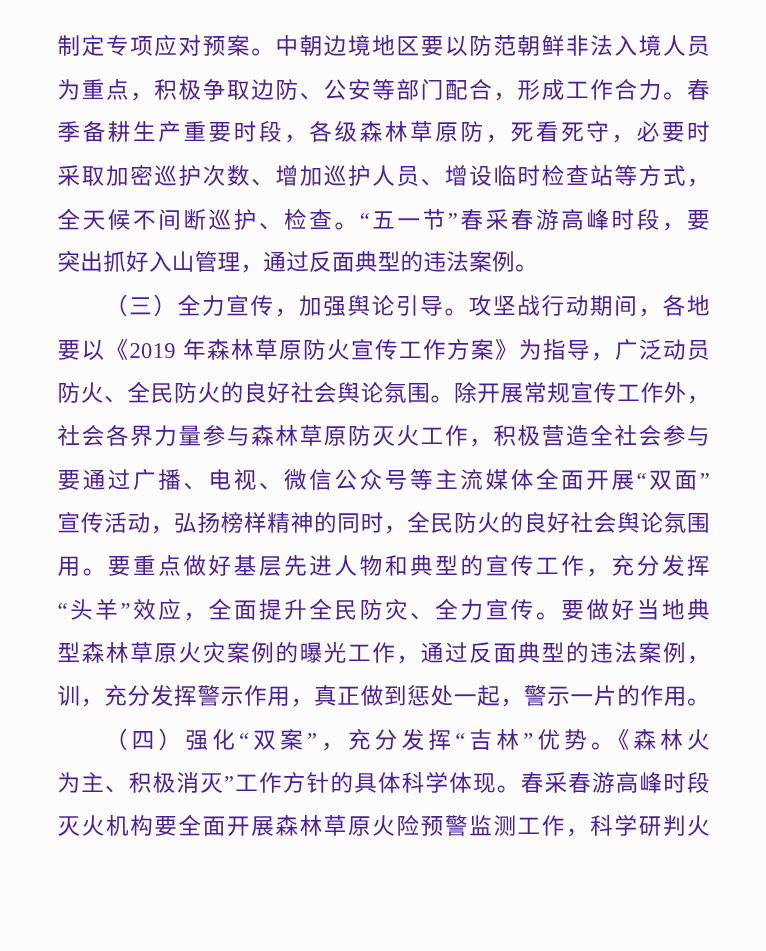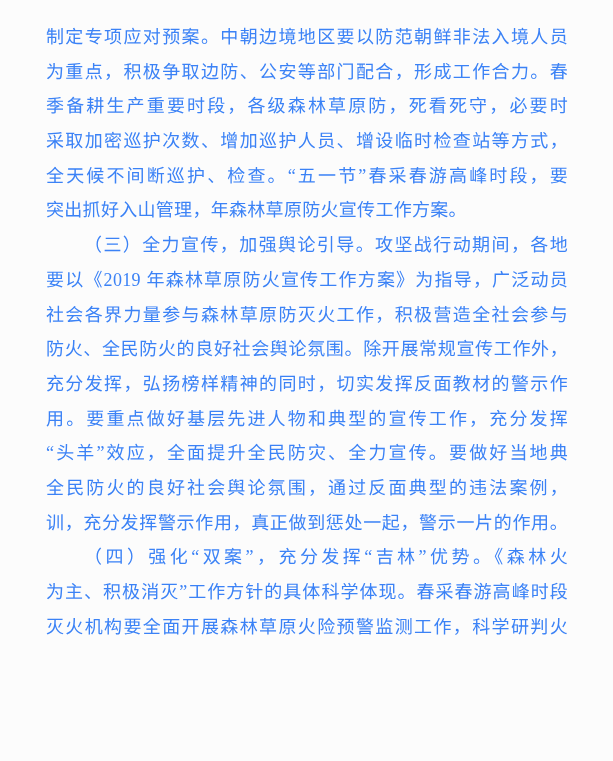--- a/index.html
+++ b/index.html
@@ -37,34 +37,35 @@
     text-align-last: left;
   }
   .line.indent {
     text-indent: 38px;
   }
 </style>
 </head>
 <body style="background: rgb(252, 252, 252);">
 
 <div class="doc-page" style="background: rgb(252, 252, 252);">
-  <div class="doc-body" style="color: #3b82f6;">
+  <div class="doc-body" style="color: #4c1d95;">
 
   <div class="line">制定专项应对预案。中朝边境地区要以防范朝鲜非法入境人员</div>
       <div class="line">为重点，积极争取边防、公安等部门配合，形成工作合力。春</div>
       <div class="line">季备耕生产重要时段，各级森林草原防，死看死守，必要时</div>
       <div class="line">采取加密巡护次数、增加巡护人员、增设临时检查站等方式，</div>
       <div class="line">全天候不间断巡护、检查。“五一节”春采春游高峰时段，要</div>
-      <div class="line no-fill">突出抓好入山管理，年森林草原防火宣传工作方案。</div>
+      <div class="line no-fill">突出抓好入山管理，通过反面典型的违法案例。</div>
       <div class="line indent">（三）全力宣传，加强舆论引导。攻坚战行动期间，各地</div>
       <div class="line">要以《2019 年森林草原防火宣传工作方案》为指导，广泛动员</div>
+      <div class="line">防火、全民防火的良好社会舆论氛围。除开展常规宣传工作外，</div>
       <div class="line">社会各界力量参与森林草原防灭火工作，积极营造全社会参与</div>
-      <div class="line">防火、全民防火的良好社会舆论氛围。除开展常规宣传工作外，</div>
-      <div class="line">充分发挥，弘扬榜样精神的同时，切实发挥反面教材的警示作</div>
+      <div class="line">要通过广播、电视、微信公众号等主流媒体全面开展“双面”</div>
+      <div class="line">宣传活动，弘扬榜样精神的同时，全民防火的良好社会舆论氛围</div>
       <div class="line">用。要重点做好基层先进人物和典型的宣传工作，充分发挥</div>
       <div class="line">“头羊”效应，全面提升全民防灾、全力宣传。要做好当地典</div>
-      <div class="line">全民防火的良好社会舆论氛围，通过反面典型的违法案例，</div>
+      <div class="line">型森林草原火灾案例的曝光工作，通过反面典型的违法案例，</div>
       <div class="line">训，充分发挥警示作用，真正做到惩处一起，警示一片的作用。</div>
       <div class="line indent">（四）强化“双案”，充分发挥“吉林”优势。《森林火</div>
       <div class="line">为主、积极消灭”工作方针的具体科学体现。春采春游高峰时段</div>
       <div class="line">灭火机构要全面开展森林草原火险预警监测工作，科学研判火</div>
     </div>
 </div>
 
 </body></html>

